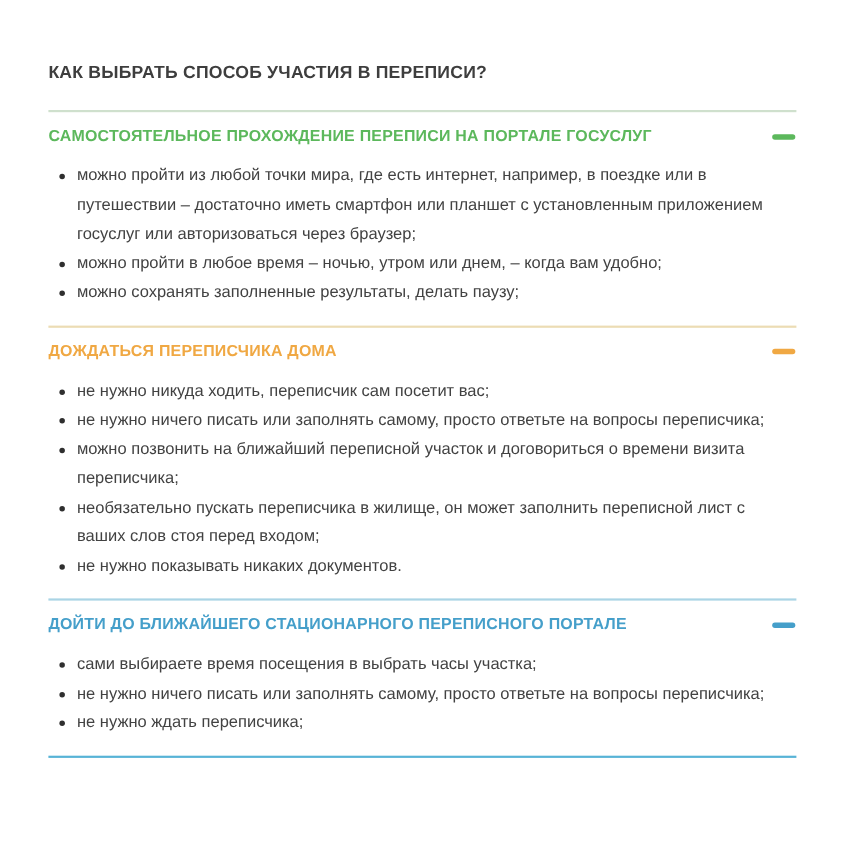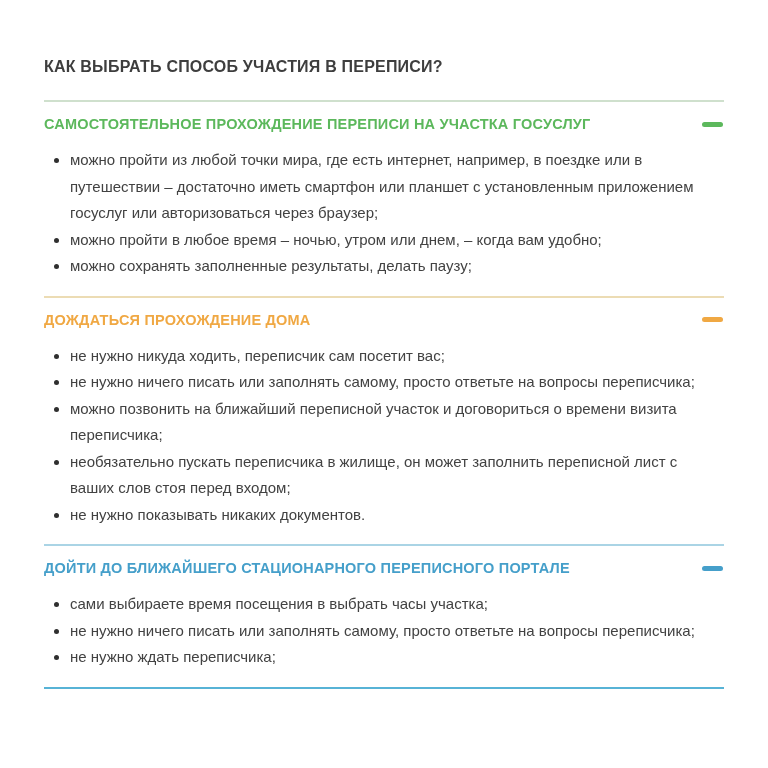--- a/index.html
+++ b/index.html
@@ -81,35 +81,35 @@
 
 <div class="page">
 
   <h1 class="page-title">КАК ВЫБРАТЬ СПОСОБ УЧАСТИЯ В ПЕРЕПИСИ?</h1>
 
 
   <div class="accordion">
 
     <section class="acc-item green">
       <div class="acc-header">
-        <span class="acc-title">САМОСТОЯТЕЛЬНОЕ ПРОХОЖДЕНИЕ ПЕРЕПИСИ НА УЧАСТКА ГОСУСЛУГ</span>
+        <span class="acc-title">САМОСТОЯТЕЛЬНОЕ ПРОХОЖДЕНИЕ ПЕРЕПИСИ НА ПОРТАЛЕ ГОСУСЛУГ</span>
         <span class="minus-icon"></span>
       </div>
       <div class="acc-body">
         <ul class="bullet-list">
           <li>можно пройти из любой точки мира, где есть интернет, например, в поездке или в путешествии – достаточно иметь смартфон или планшет с установленным приложением госуслуг или авторизоваться через браузер;</li>
           <li>можно пройти в любое время – ночью, утром или днем, – когда вам удобно;</li>
           <li>можно сохранять заполненные результаты, делать паузу;</li>
         </ul>
       </div>
     </section>
 
     <section class="acc-item orange">
       <div class="acc-header">
-        <span class="acc-title">ДОЖДАТЬСЯ ПРОХОЖДЕНИЕ ДОМА</span>
+        <span class="acc-title">ДОЖДАТЬСЯ ПЕРЕПИСЧИКА ДОМА</span>
         <span class="minus-icon"></span>
       </div>
       <div class="acc-body">
         <ul class="bullet-list">
           <li>не нужно никуда ходить, переписчик сам посетит вас;</li>
           <li>не нужно ничего писать или заполнять самому, просто ответьте на вопросы переписчика;</li>
           <li>можно позвонить на ближайший переписной участок и договориться о времени визита переписчика;</li>
           <li>необязательно пускать переписчика в жилище, он может заполнить переписной лист с ваших слов стоя перед входом;</li>
           <li>не нужно показывать никаких документов.</li>
         </ul>

